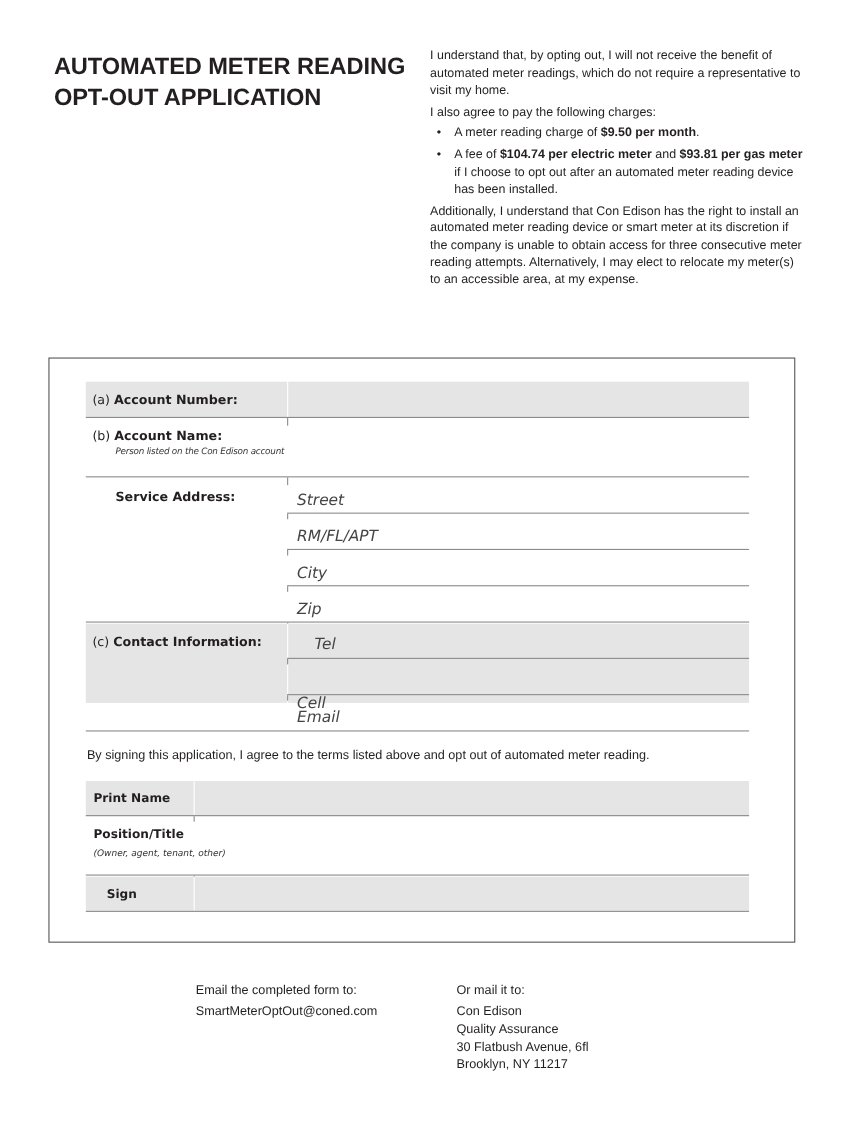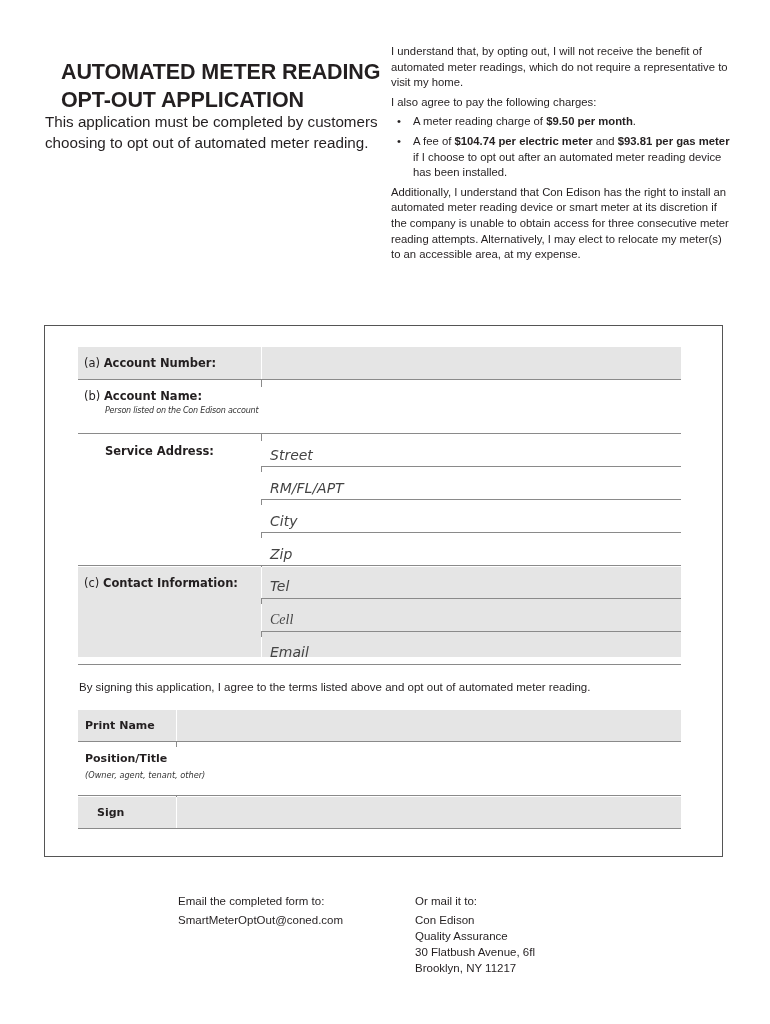--- a/index.html
+++ b/index.html
@@ -1,18 +1,18 @@
 <!DOCTYPE html>
 <html><head>
 <meta charset="utf-8">
 <style>
   html, body { margin: 0; padding: 0; background: #ffffff; }
   body { width: 770px; height: 1024px; position: relative; overflow: hidden; color: #231f20; font-family: "Liberation Sans", sans-serif; }
 
-  .title { position: absolute; left: 45px; top: 42px; width: 345px; font-size: 21.5px; font-weight: bold; line-height: 28px; letter-spacing: -0.1px; margin: 16px; color: #231f20; }
+  .title { position: absolute; left: 45px; top: 42px; width: 345px; font-size: 21.5px; font-weight: bold; line-height: 28px; letter-spacing: -0.1px; margin: 4px; color: #231f20; }
   .intro { position: absolute; left: 45px; top: 112px; width: 335px; font-size: 15.2px; line-height: 20.8px; color: #231f20; }
   .intro p { margin: 0 0 12px 0; }
   .intro b { font-weight: bold; }
 
   .right-col { position: absolute; left: 391px; top: 44px; width: 340px; font-size: 11.3px; line-height: 15.6px; color: #231f20; }
   .right-col p { margin: 0 0 4px 0; }
   .right-col ul { margin: 0 0 4px 0; padding: 0; list-style: none; }
   .right-col li { position: relative; padding-left: 22px; margin-bottom: 4px; }
   .right-col li .bullet { position: absolute; left: 6px; top: 0; }
 
@@ -41,21 +41,20 @@
 </style>
 </head>
 <body>
 
 <h1 class="title">
   <span>AUTOMATED METER READING</span><br>
   <span>OPT-OUT APPLICATION</span>
 </h1>
 
 <div class="intro">
-  <p>This application must be completed by customers choosing to opt out of automated meter reading.</p>
 </div>
 
 <div class="right-col">
   <p>I understand that, by opting out, I will not receive the benefit of automated meter readings, which do not require a representative to visit my home.</p>
   <p>I also agree to pay the following charges:</p>
   <ul>
     <li>
       <span class="bullet">•</span>
       <span>A meter reading charge of </span><b>$9.50 per month</b><span>.</span>
     </li>
@@ -101,30 +100,30 @@
 <div class="field-hint" style="top:513px;">City</div>
 <input class="field-input" style="top: 502px;" value="">
 <div class="hline" style="left:261px; top:532px; width:420px;"></div>
 <div class="tick" style="left:261px; top:533px; height:5px;"></div>
 
 <div class="field-hint" style="top:546px;">Zip</div>
 <input class="field-input" style="top: 535px;" value="">
 <div class="hline" style="left:78px; top:565px; width:603px;"></div>
 <div class="tick" style="left:261px; top:566px;"></div>
 
-<div class="row shaded" style="top:567px; height:90px;">
+<div class="row shaded" style="top:567px; height:72px;">
   <div class="label" style="top:9px;"><span class="pre">(c) </span><span class="strong">Contact Information:</span></div>
 </div>
 <div class="colsep" style="left:261px; top:567px; height:98px;"></div>
-<div class="field-hint" style="top:578px;">Tel</div>
+<div class="field-hint" style="top:578px;margin-left:16px;">Tel</div>
 <input class="field-input" style="top: 568px;" value="">
 <div class="hline" style="left:261px; top:598px; width:420px;"></div>
 <div class="tick" style="left:261px; top:599px; height:5px;"></div>
 
-<div class="field-hint" style="top:612px;font-family:Liberation Serif, serif;">Cell</div>
+<div class="field-hint" style="top:632px;">Cell</div>
 <input class="field-input" style="top: 601px;" value="">
 <div class="hline" style="left:261px; top:631px; width:420px;"></div>
 <div class="tick" style="left:261px; top:632px; height:5px;"></div>
 
 <div class="field-hint" style="top:644px;">Email</div>
 <input class="field-input" style="top: 634px;" value="">
 <div class="hline" style="left:78px; top:664px; width:603px;"></div>
 
 <div class="agree">By signing this application, I agree to the terms listed above and opt out of automated meter reading.</div>
 

